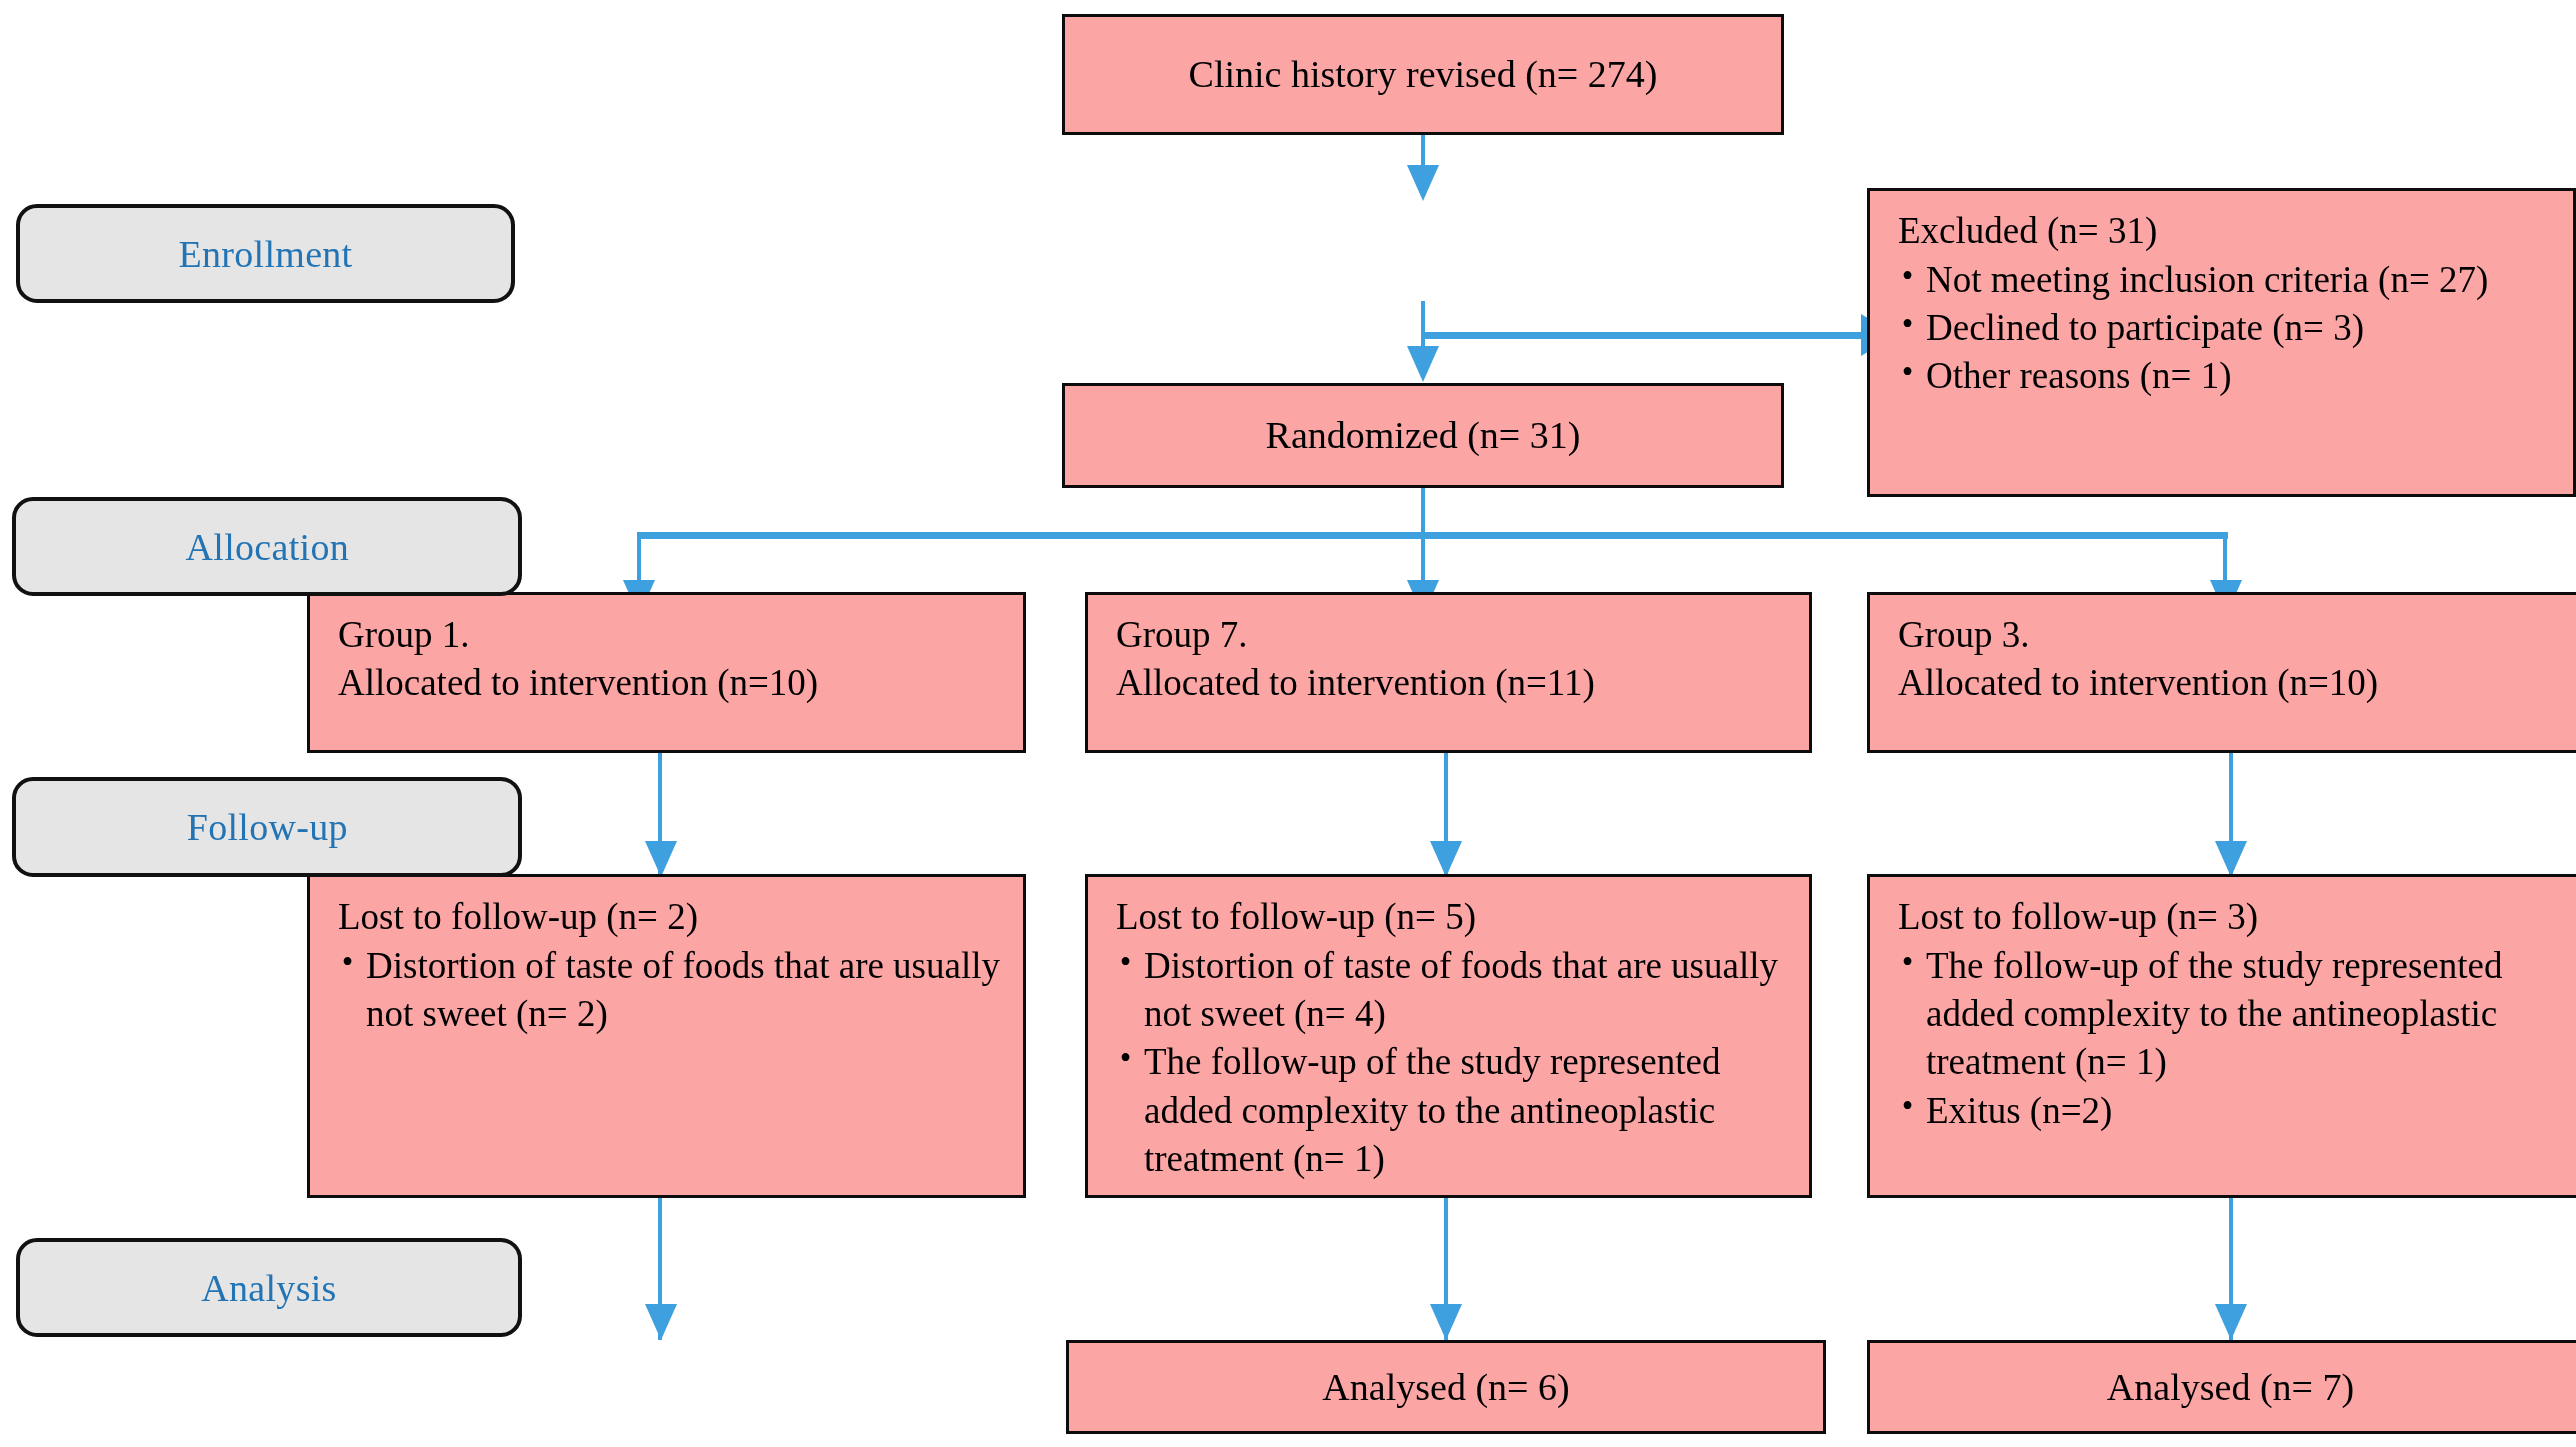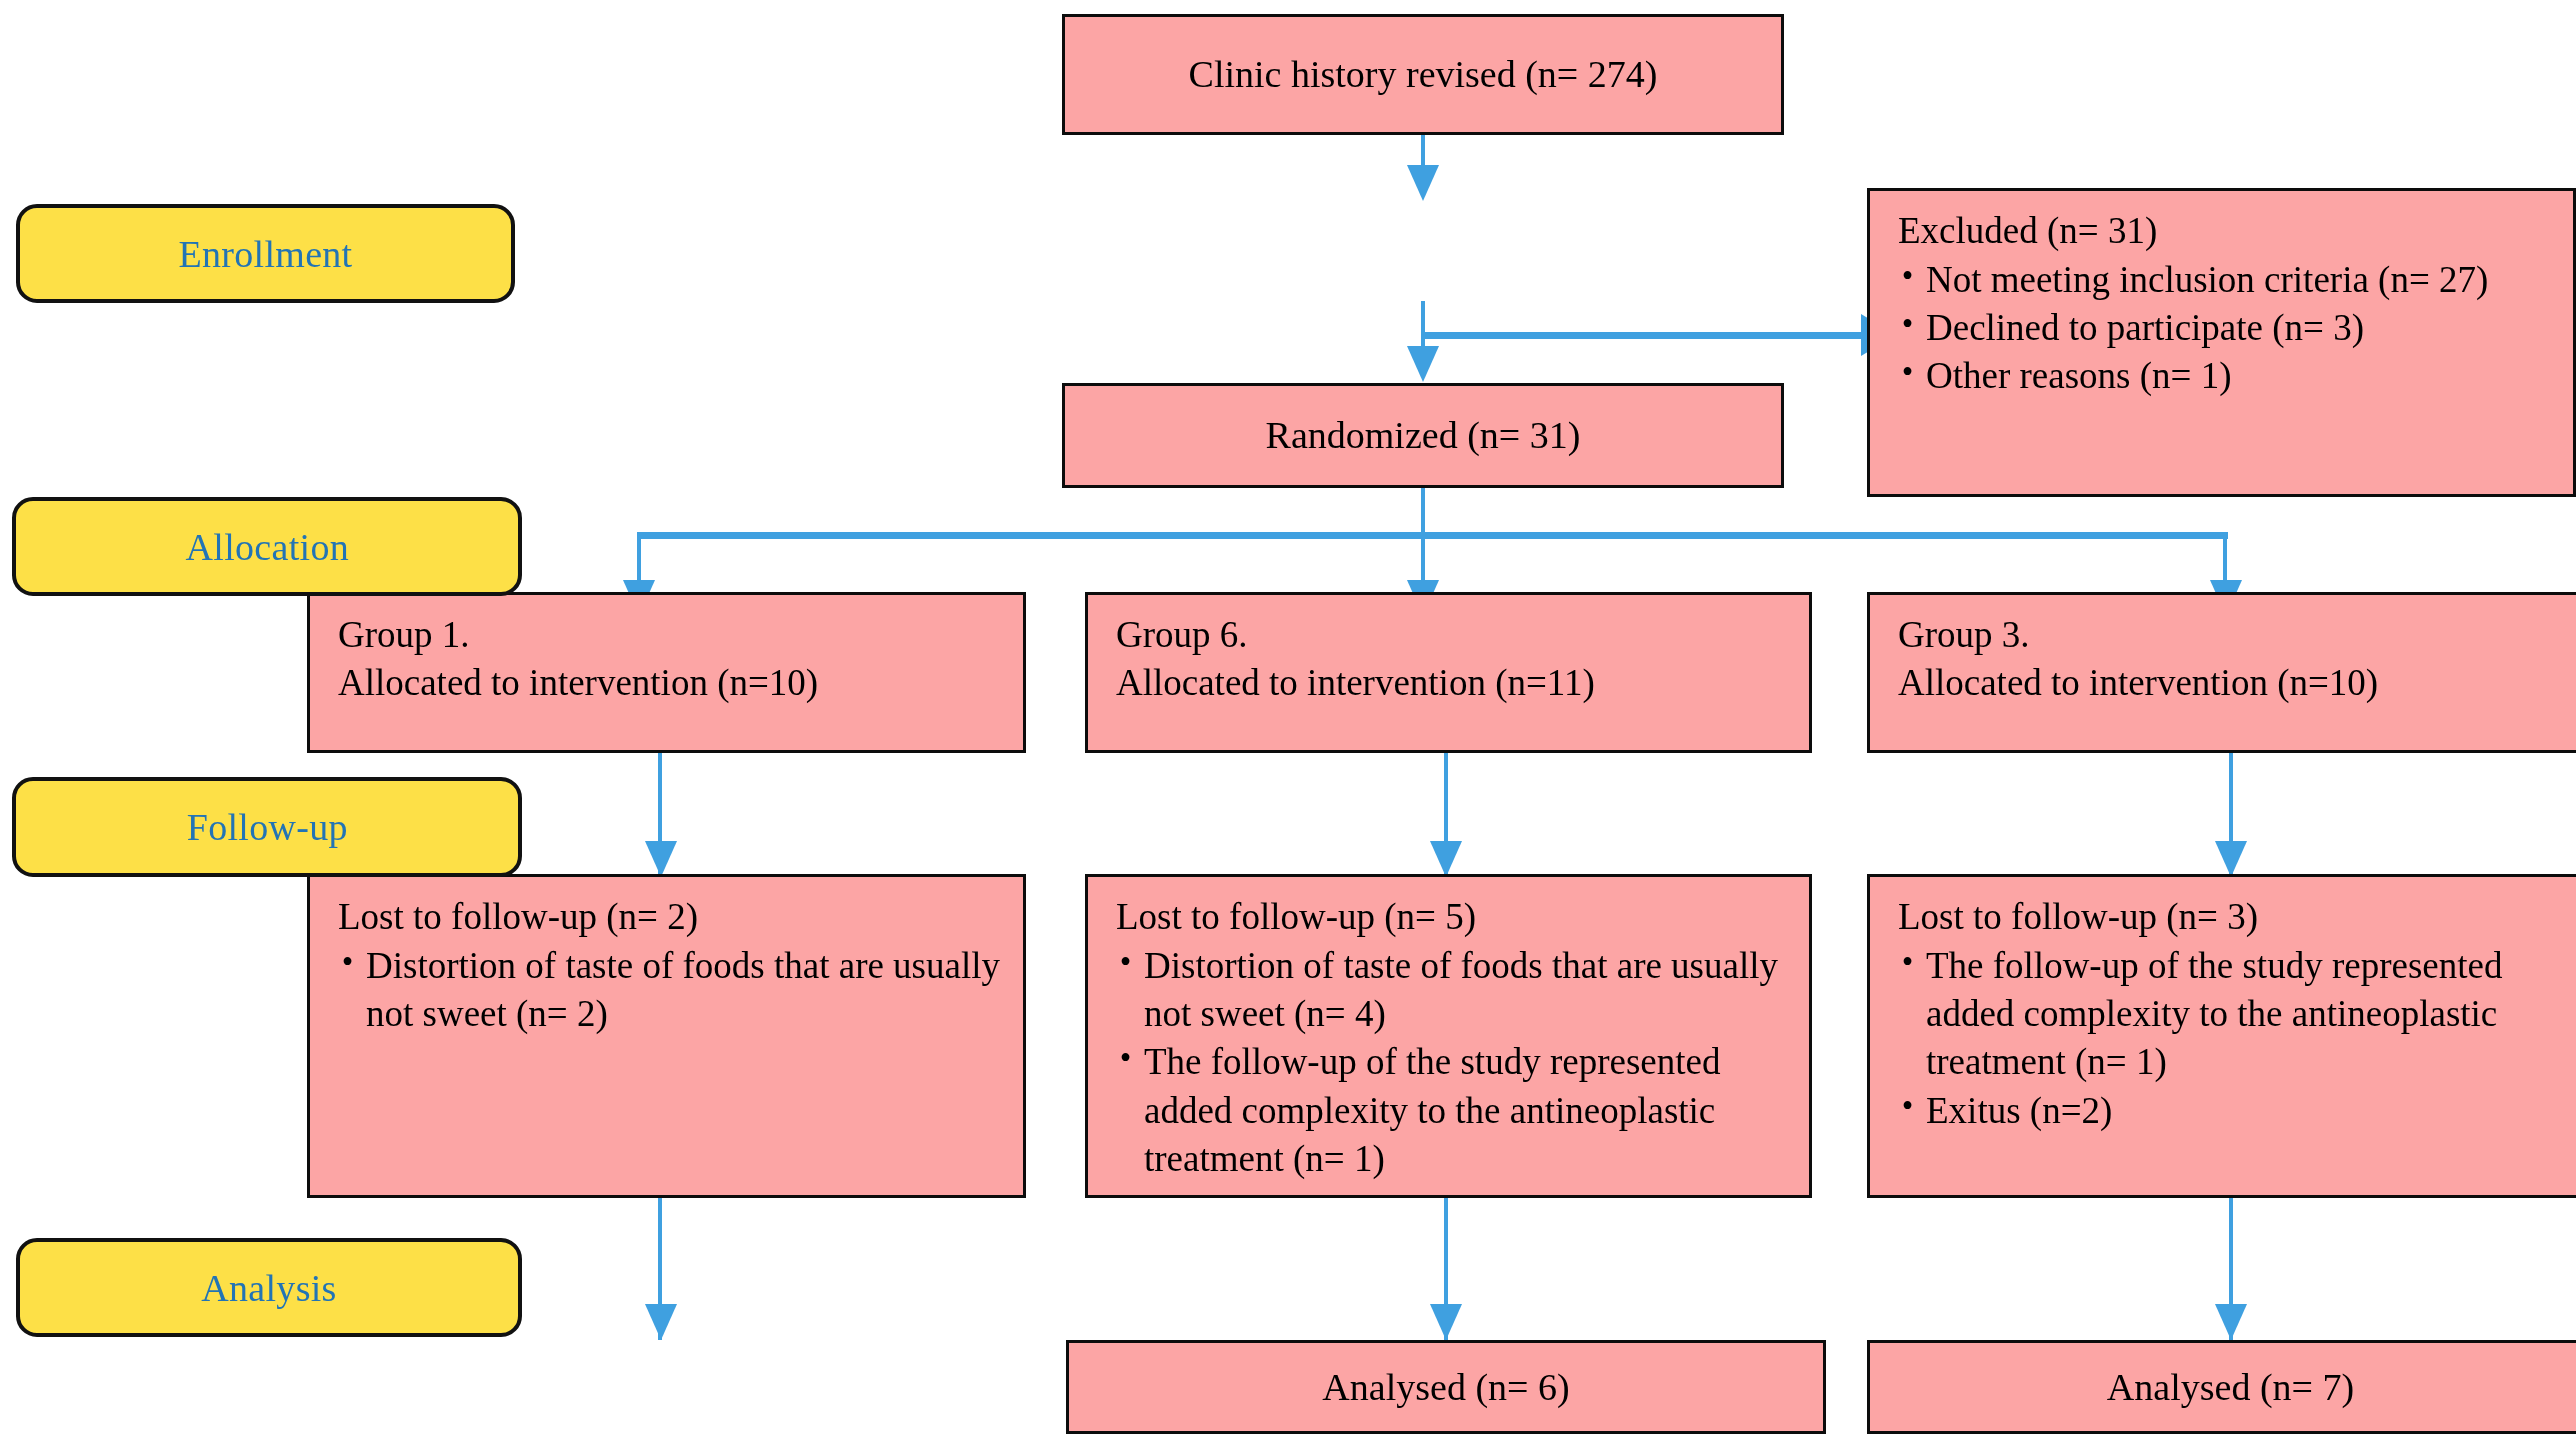--- a/index.html
+++ b/index.html
@@ -4,21 +4,21 @@
 <style>
   html,body{margin:0;padding:0;background:#ffffff;}
   body{width:2576px;height:1447px;position:relative;overflow:hidden;
        font-family:"Liberation Serif","DejaVu Serif",serif;color:#000;}
 
   .stage{position:absolute;inset:0;}
 
   
   .badge{
     position:absolute;
-    background:#fde047;
+    background:#e5e5e5;
     border:4.3px solid #111111;
     border-radius:21px;
     box-sizing:border-box;
     display:flex;align-items:center;justify-content:center;
     color:#2274B5;
     font-size:38px;
     letter-spacing:0.3px;
     z-index:6;
   }
 
@@ -122,21 +122,21 @@
       <li>Other reasons (n= 1)</li>
     </ul>
   </div>
 
   <div class="box topalign" style="left:307px;top:592px;width:719px;height:161px;">
     <div class="txt-wrap">Group 1.</div>
     <div class="txt-wrap">Allocated to intervention (n=10)</div>
   </div>
 
   <div class="box topalign" style="left:1085px;top:592px;width:727px;height:161px;">
-    <div class="txt-wrap">Group 6.</div>
+    <div class="txt-wrap">Group 7.</div>
     <div class="txt-wrap">Allocated to intervention (n=11)</div>
   </div>
 
   <div class="box topalign" style="left:1867px;top:592px;width:727px;height:161px;">
     <div class="txt-wrap">Group 3.</div>
     <div class="txt-wrap">Allocated to intervention (n=10)</div>
   </div>
 
   <div class="box topalign" style="left:307px;top:874px;width:719px;height:324px;">
     <div class="hdr">Lost to follow-up  (n= 2)</div>

